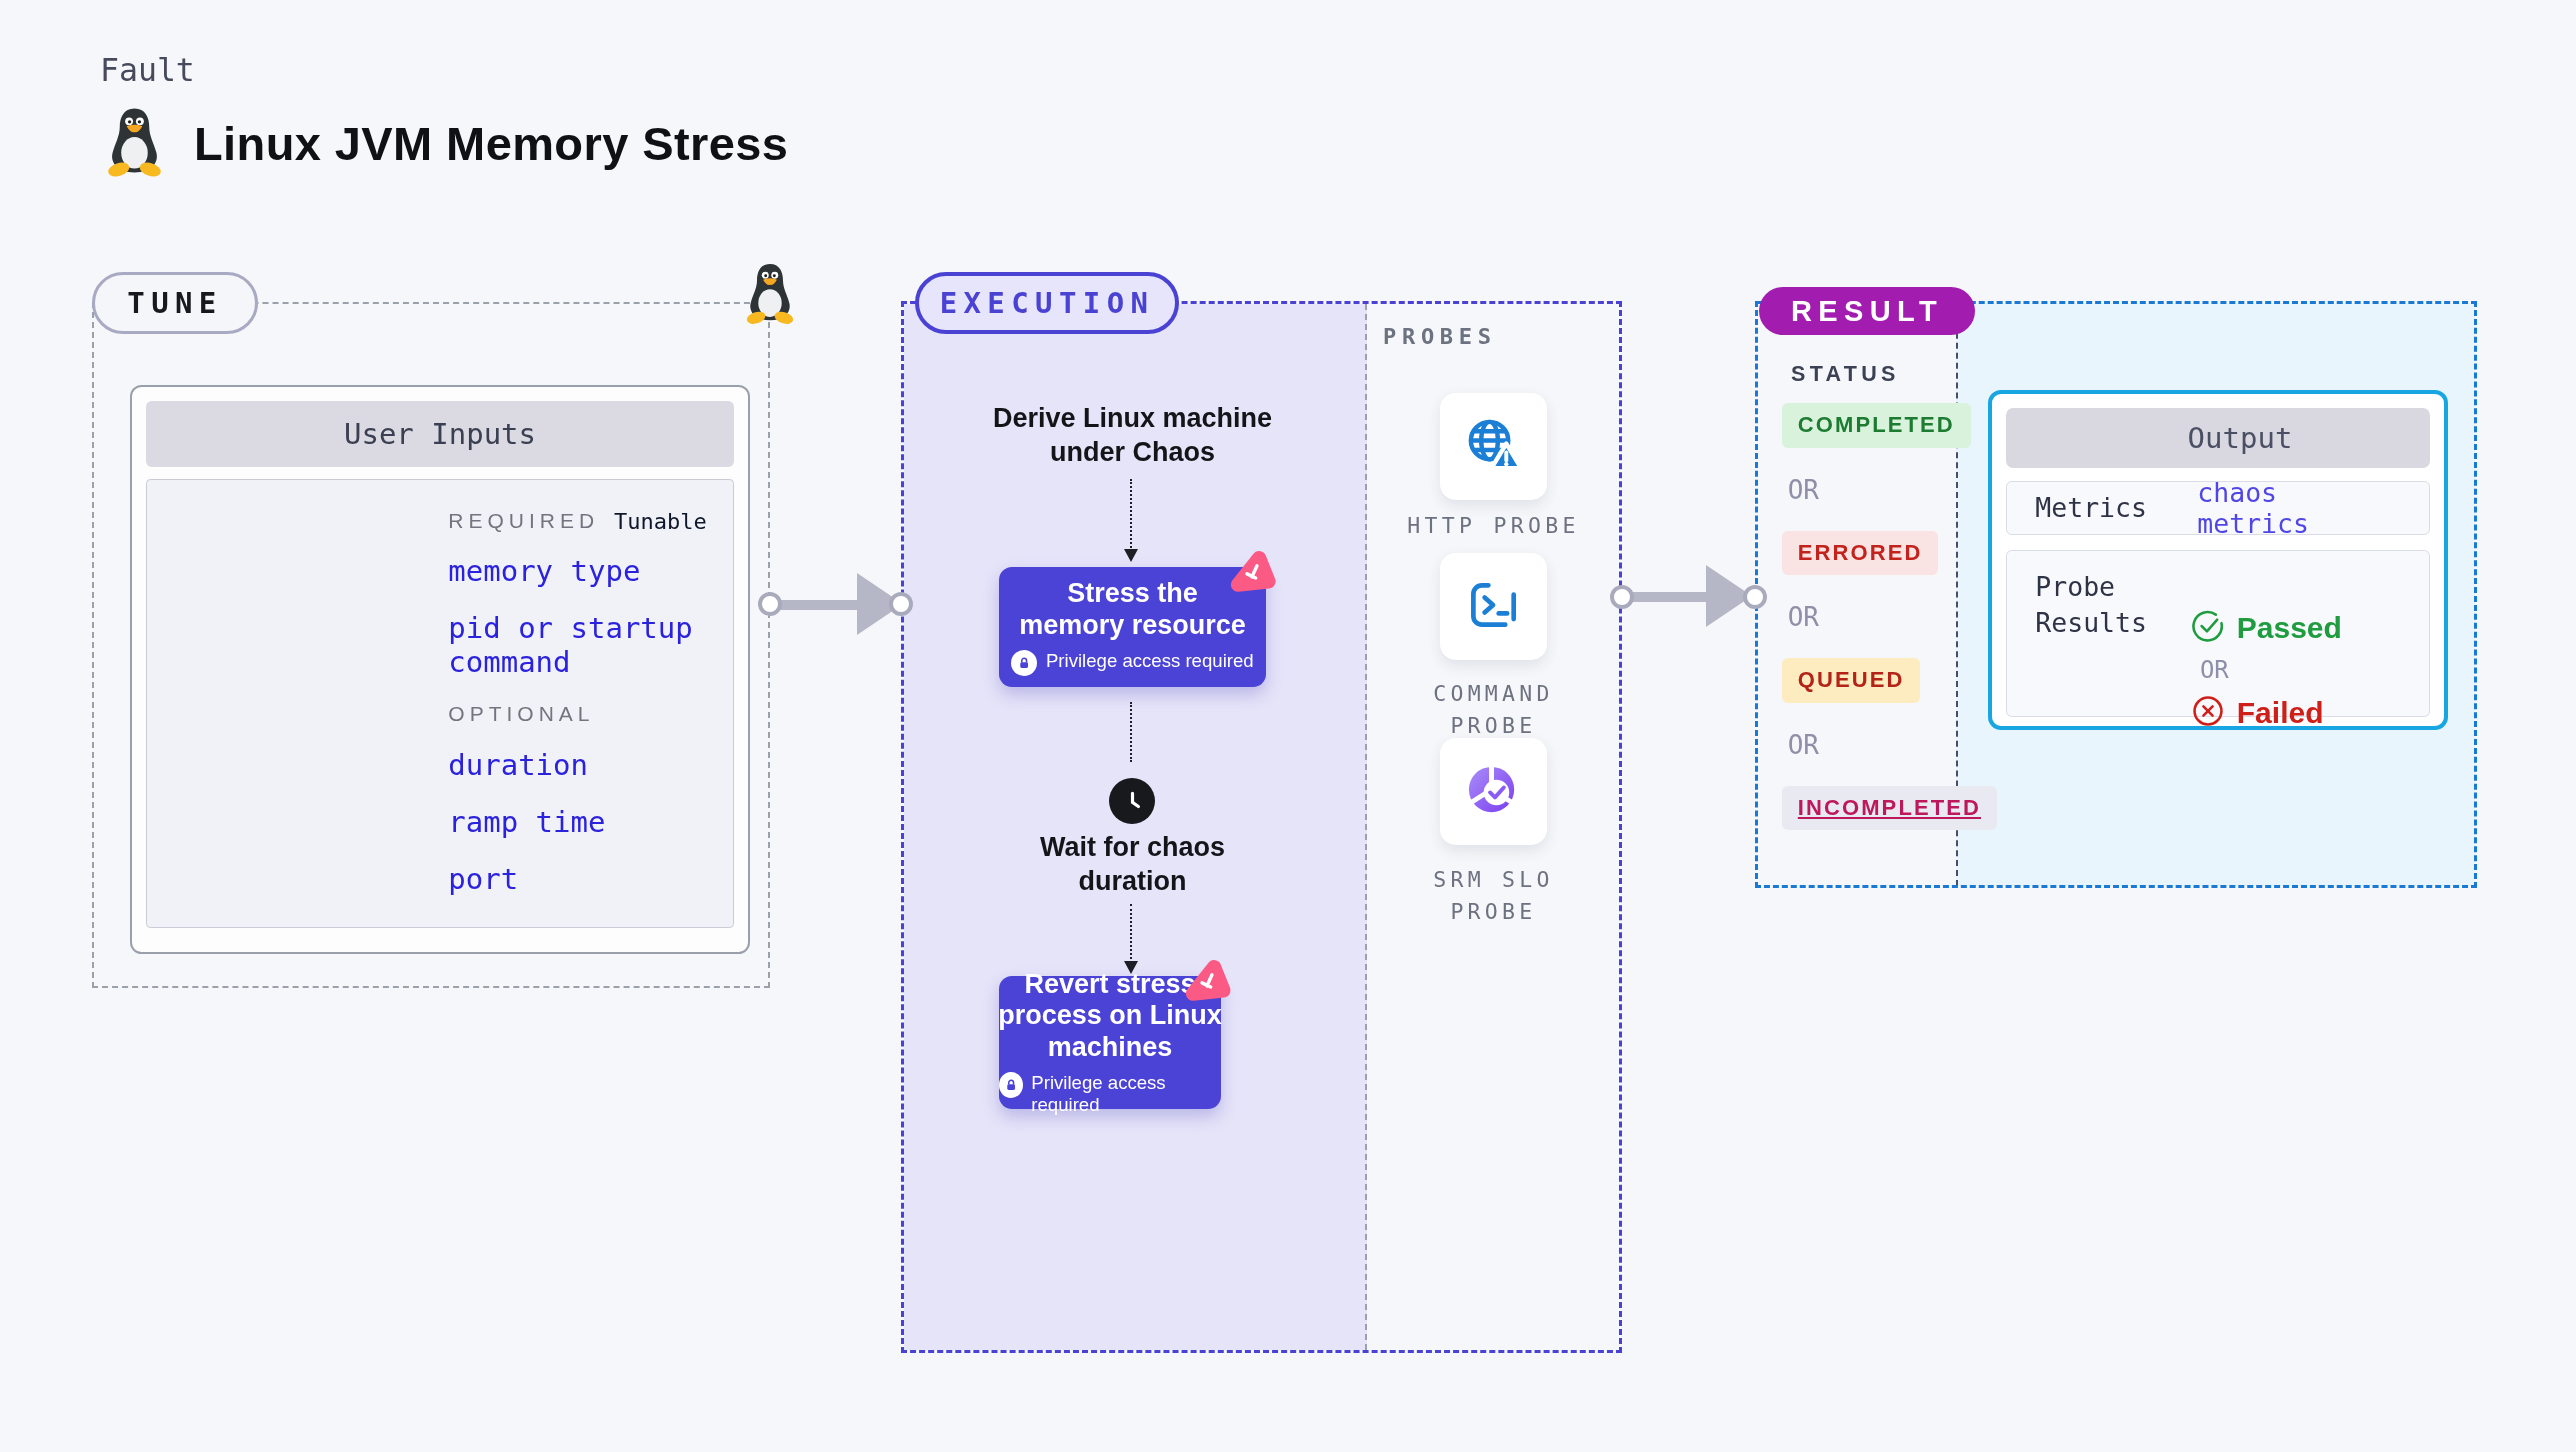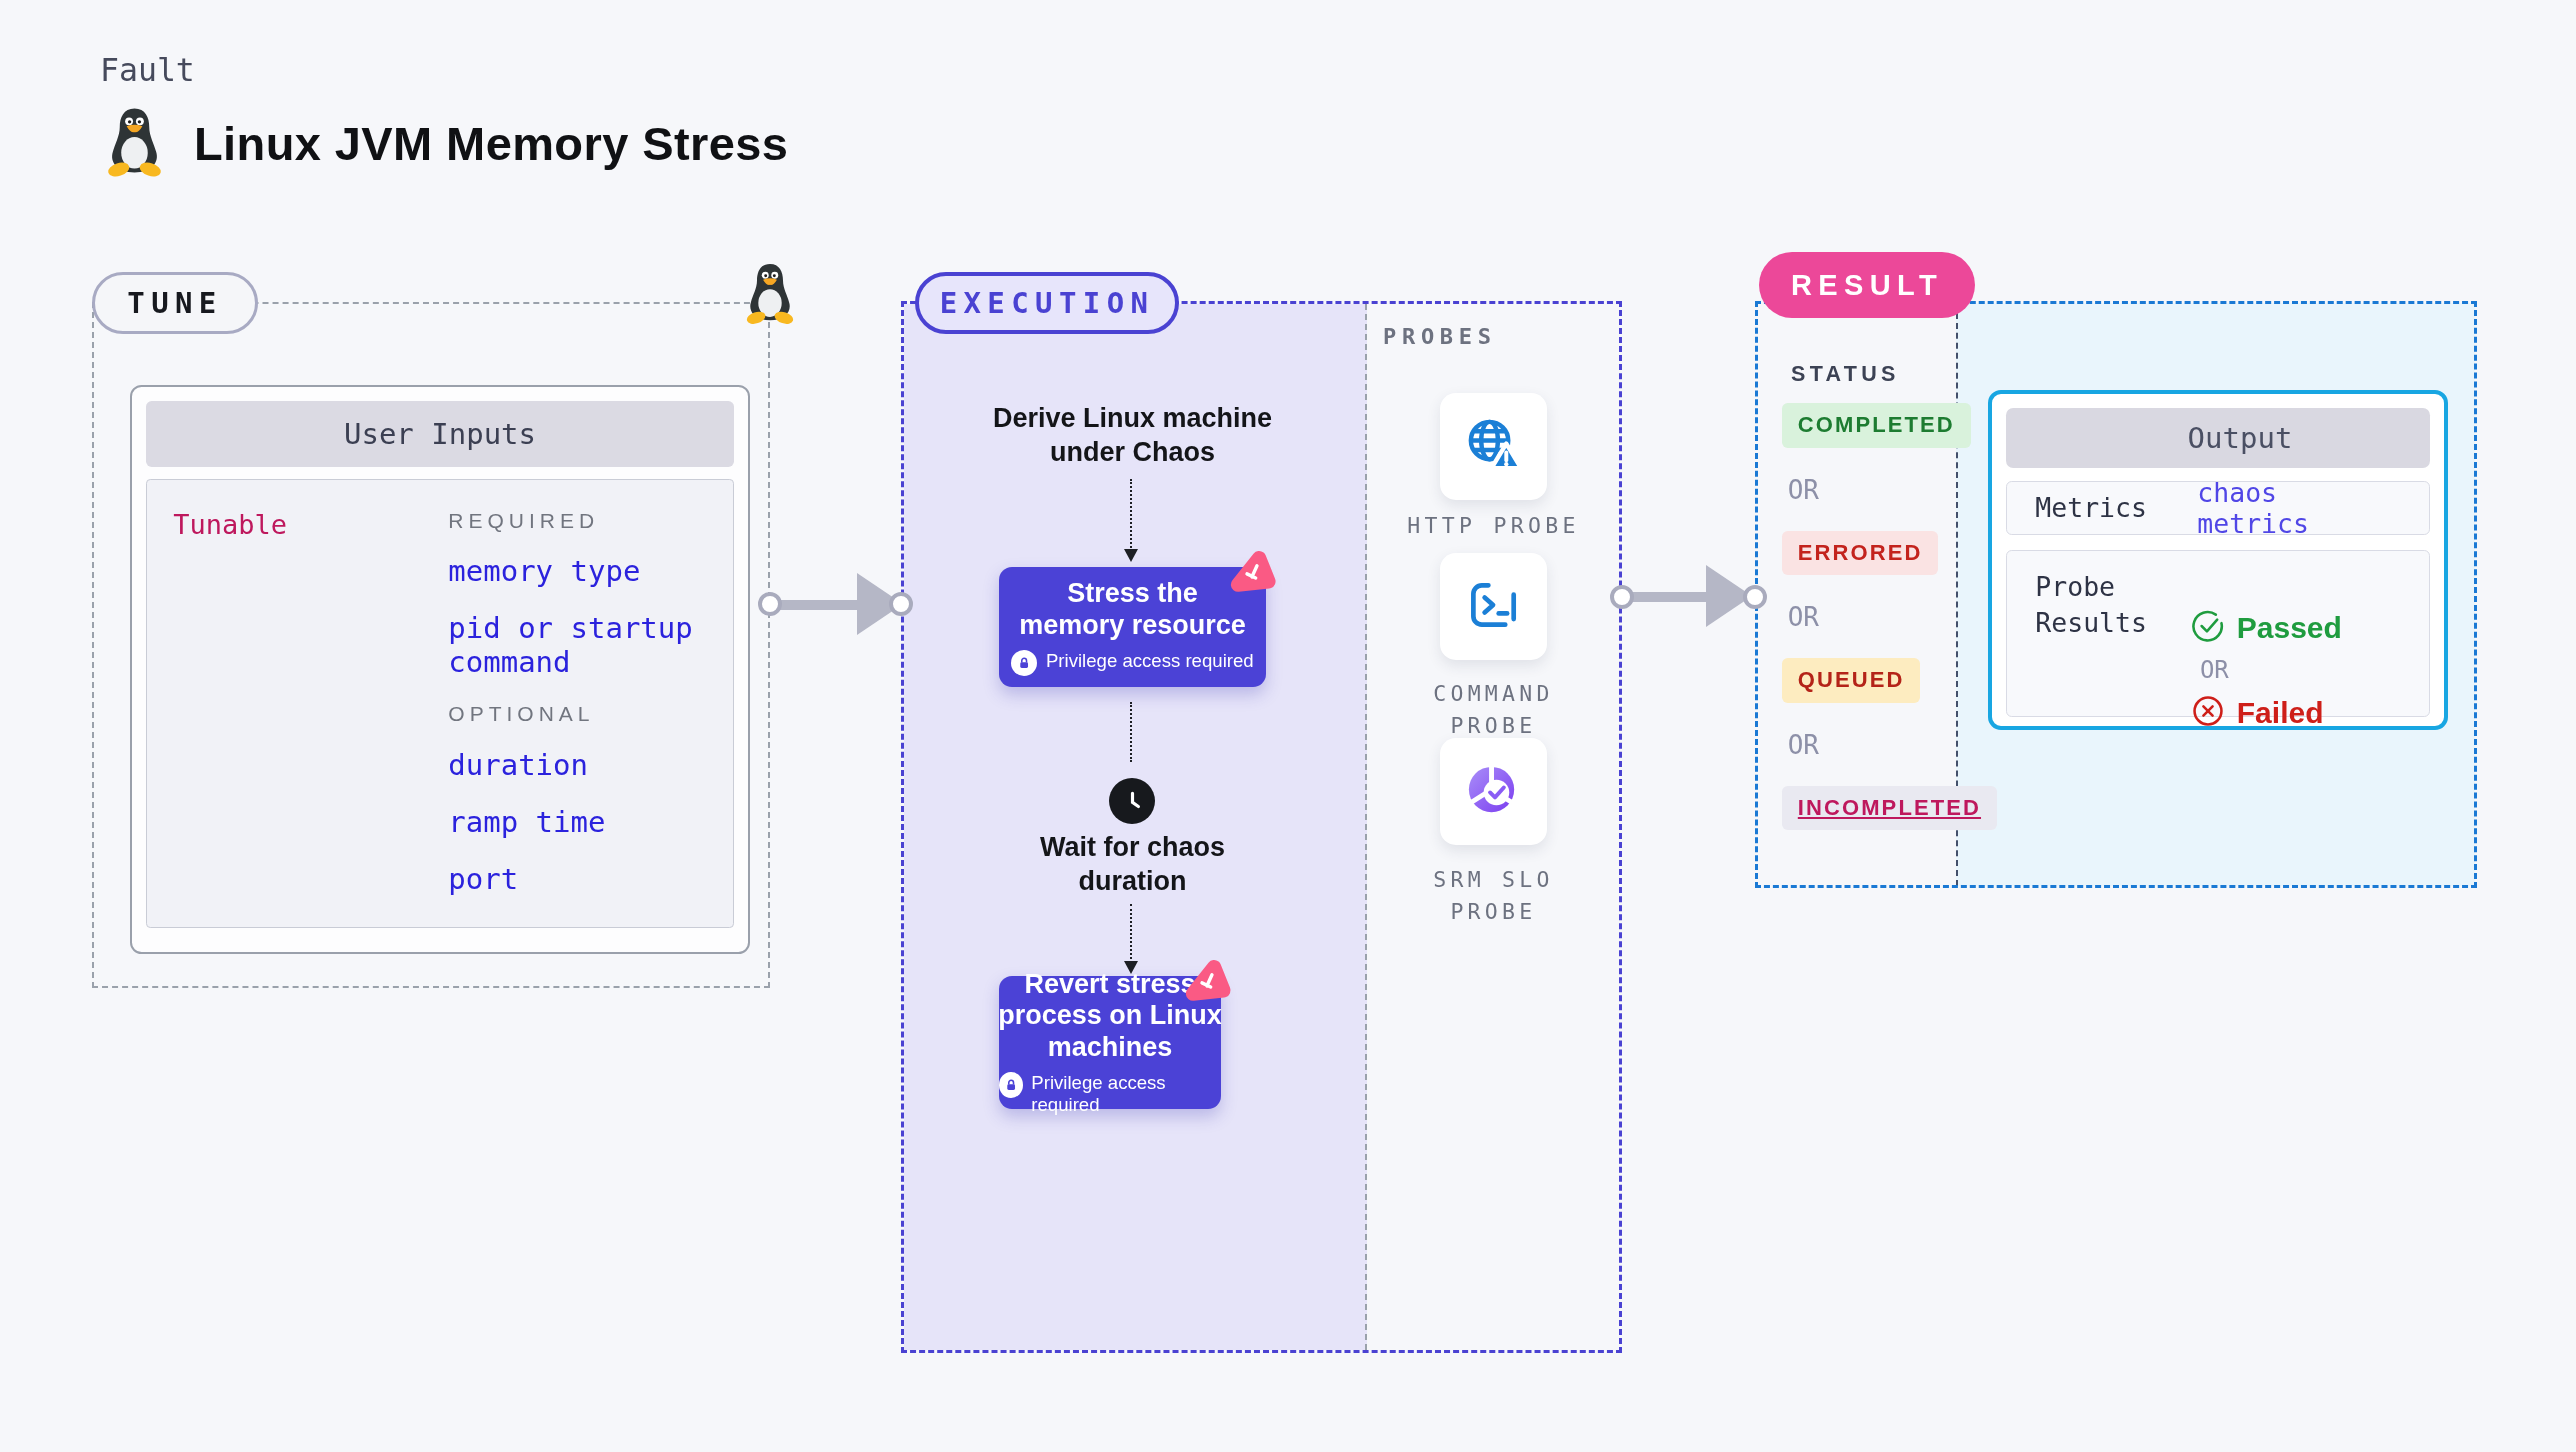--- a/index.html
+++ b/index.html
@@ -14,34 +14,34 @@
 
   
   .eyebrow { left:100px; top:52px; font-size:31.5px; color:#464a5c; }
   .title-row { left:105px; top:106px; display:flex; align-items:center; gap:30px; }
   .page-title { font-family:"Liberation Sans", sans-serif; font-weight:bold; font-size:47px; color:#101114; letter-spacing:0.4px; }
 
   
   .pill { display:flex; align-items:center; justify-content:center; border-radius:43px; font-weight:bold; letter-spacing:6.4px; font-size:29px; z-index:5; }
   #tune-pill { left:92px; top:272px; width:166px; height:62px; background:#f5f6f9; border:3.6px solid #a8aac3; color:#17191f; }
   #exec-pill { left:915px; top:272px; width:264px; height:62px; background:#e7e5fb; border:4.3px solid #4a42d2; color:#4a42d2; }
-  #result-pill { left:1759px; top:252px; width:216px; height:66px; background:#ec4899; border:none; color:#ffffff; }
+  #result-pill { left:1759px; top:287px; width:216px; height:48px; background:#a21caf; border:none; color:#ffffff; }
 
   
   #tune-box { left:92px; top:302px; width:678px; height:686px; border:2.9px dashed #9aa1ab; }
   #exec-box { left:901px; top:301px; width:721px; height:1052px; border:3.6px dashed #4a42d2; }
   #exec-purple { left:0; top:0; width:463px; height:100%; background:#e6e4f9; border-right:2.1px dashed #9aa1ab; }
   #result-box { left:1755px; top:301px; width:722px; height:587px; border:3.6px dashed #1a79d4; }
   #result-fill { left:1956px; top:303px; width:519px; height:583px; background:#e9f5fc; border-left:2.1px dashed #44506b; z-index:0; }
 
   
   #ui-card { left:130px; top:385px; width:620px; height:569px; background:#fdfdfe; border:2.1px solid #9aa0ab; border-radius:11.5px; padding:14.3px; z-index:2; }
   .ui-header { height:66px; background:#dbdae3; border-radius:5.7px; display:flex; align-items:center; justify-content:center; font-size:29px; color:#3b3f52; }
   .ui-body { margin-top:11.5px; height:449px; background:#f1f2f7; border:1.4px solid #c9ccd6; border-radius:4.3px; position:relative; padding:29px 26px; }
-  .tunable-label { font-size:27px; color:#be185d; }
+  .tunable-label { font-size:22px; color:#0f172a;text-align:right; }
   .param-col { position:absolute; left:301px; top:29px; }
   .param-heading { font-family:"Liberation Sans", sans-serif; font-size:21px; letter-spacing:5px; color:#71757f; margin-bottom:21.5px; }
   .param-link { font-size:29px; color:#2b22dd; margin-bottom:23px; }
   .param-col .gap-top { margin-top:7.2px; }
 
   
   .arrow-line { height:10px; background:#b5b7c6; z-index:3; }
   .arrow-head { width:0; height:0; border-top:31.5px solid transparent; border-bottom:31.5px solid transparent; border-left:46px solid #b5b7c6; z-index:3; }
   .conn-dot { width:24px; height:24px; border-radius:50%; background:#ffffff; border:4.3px solid #a9abbd; z-index:4; }
 

